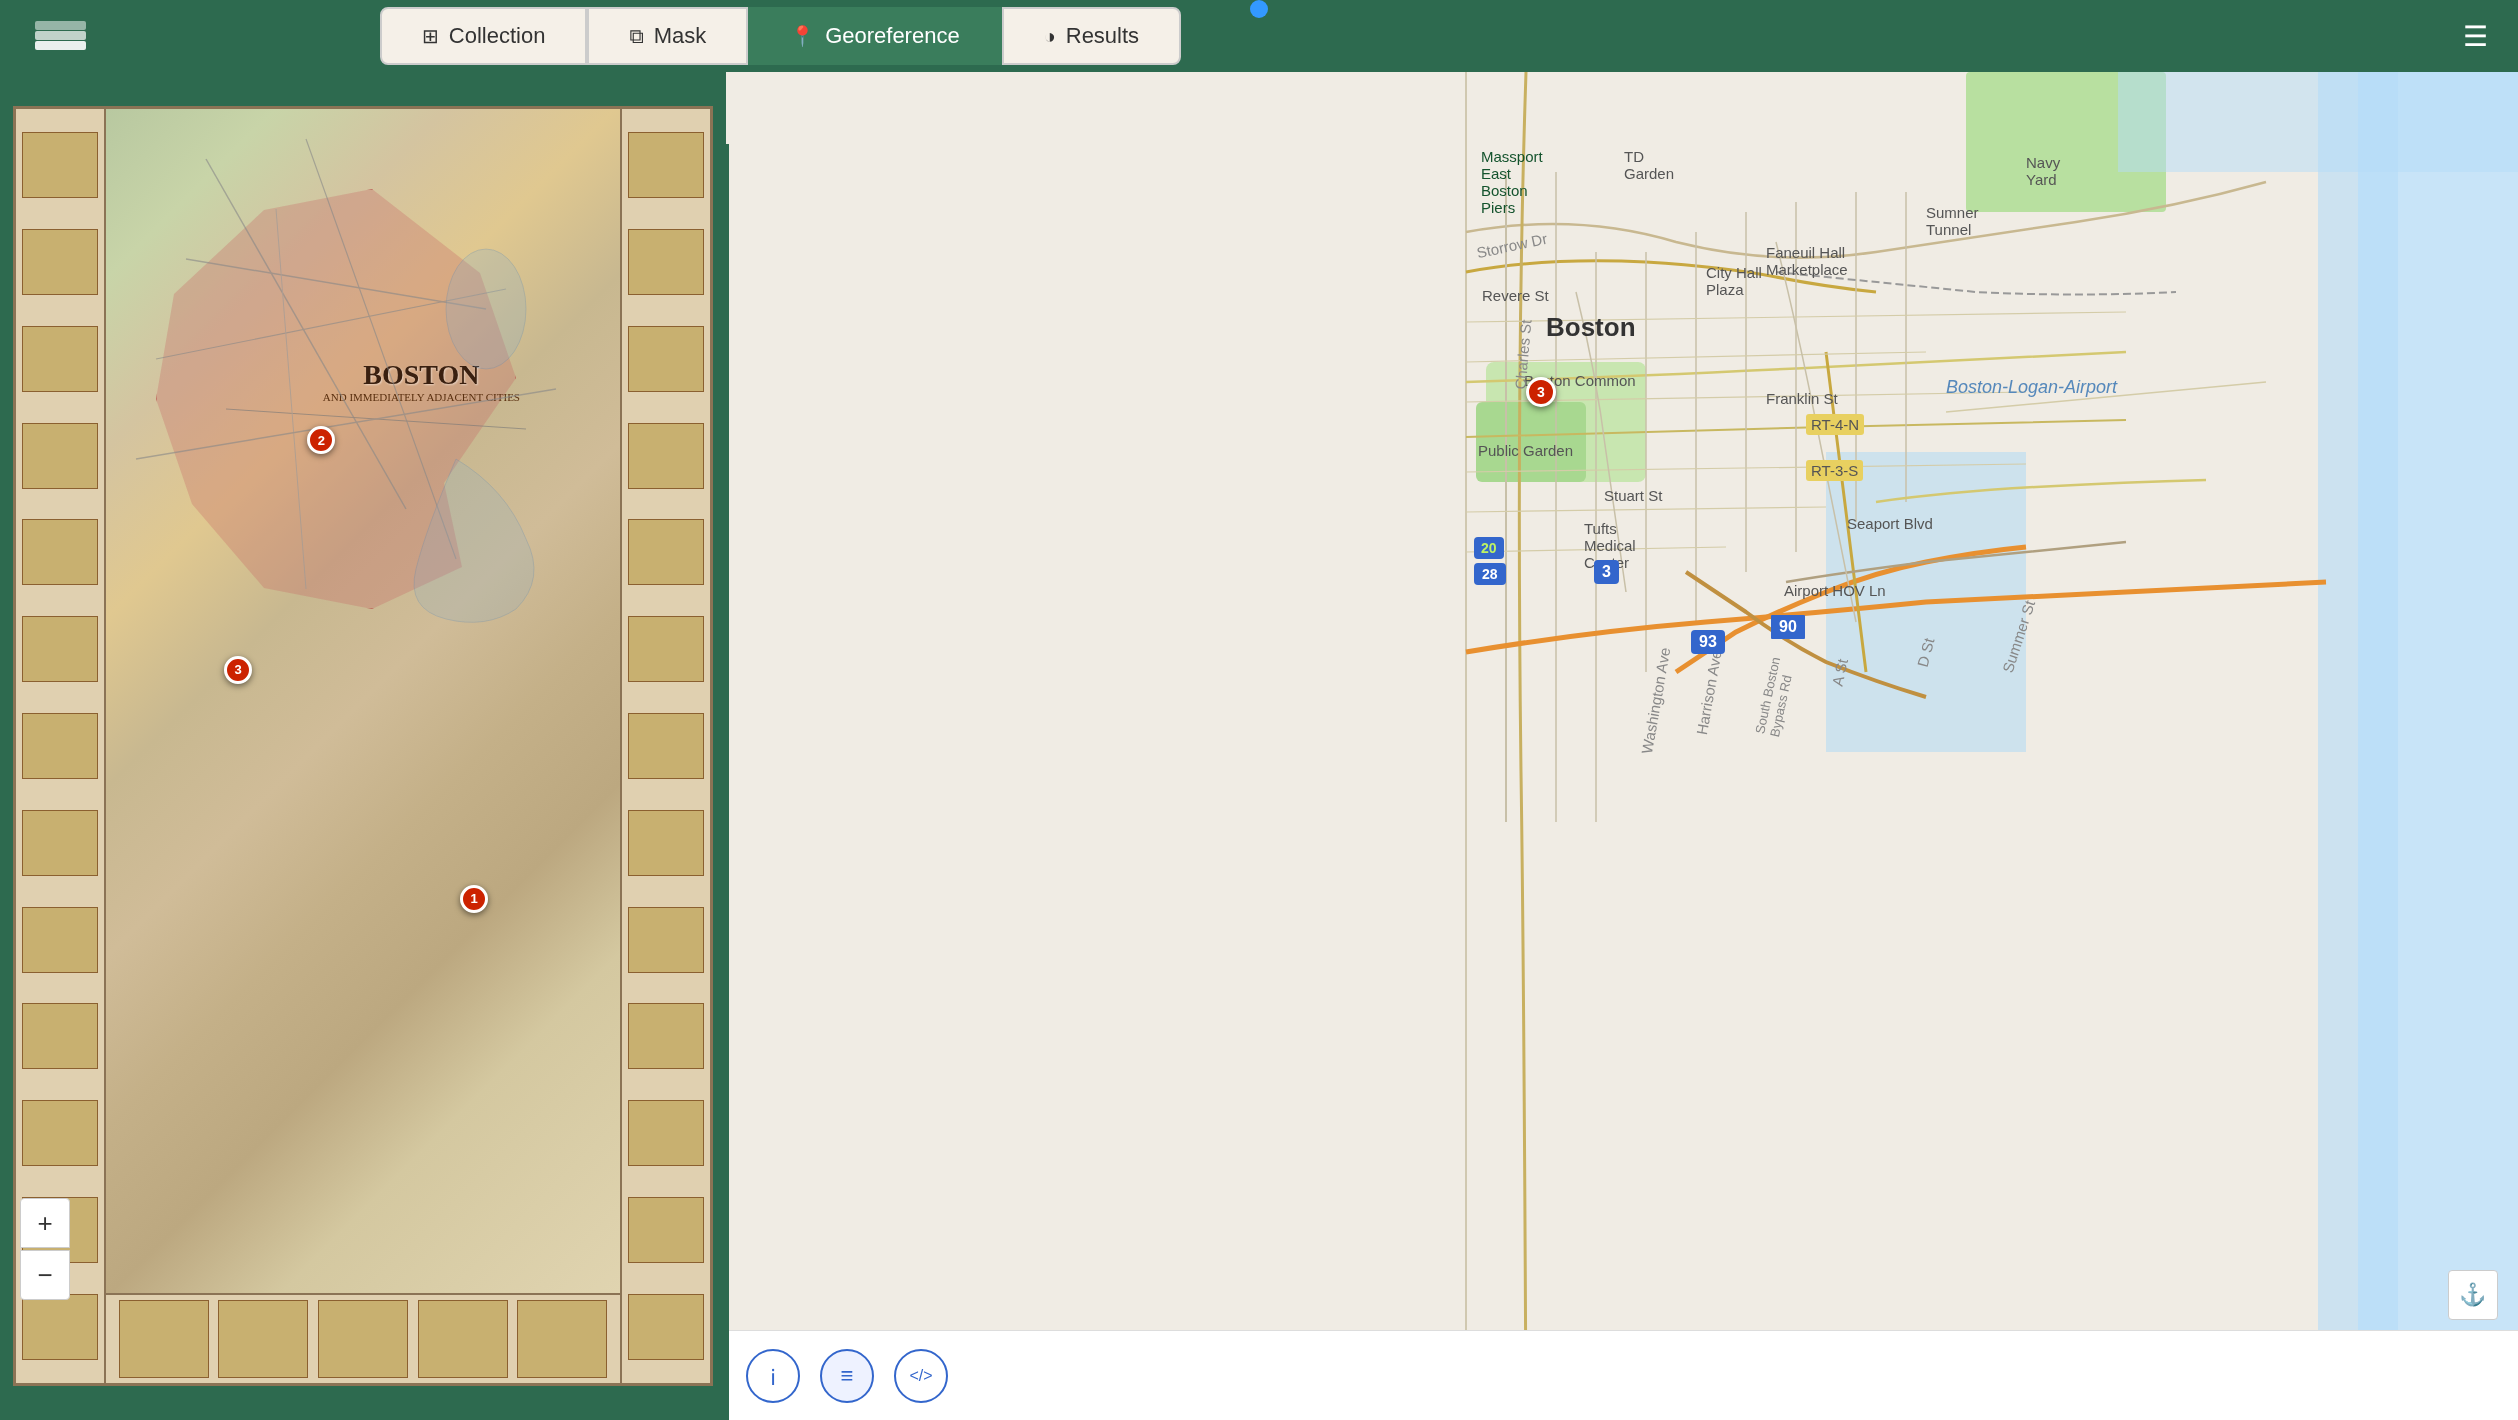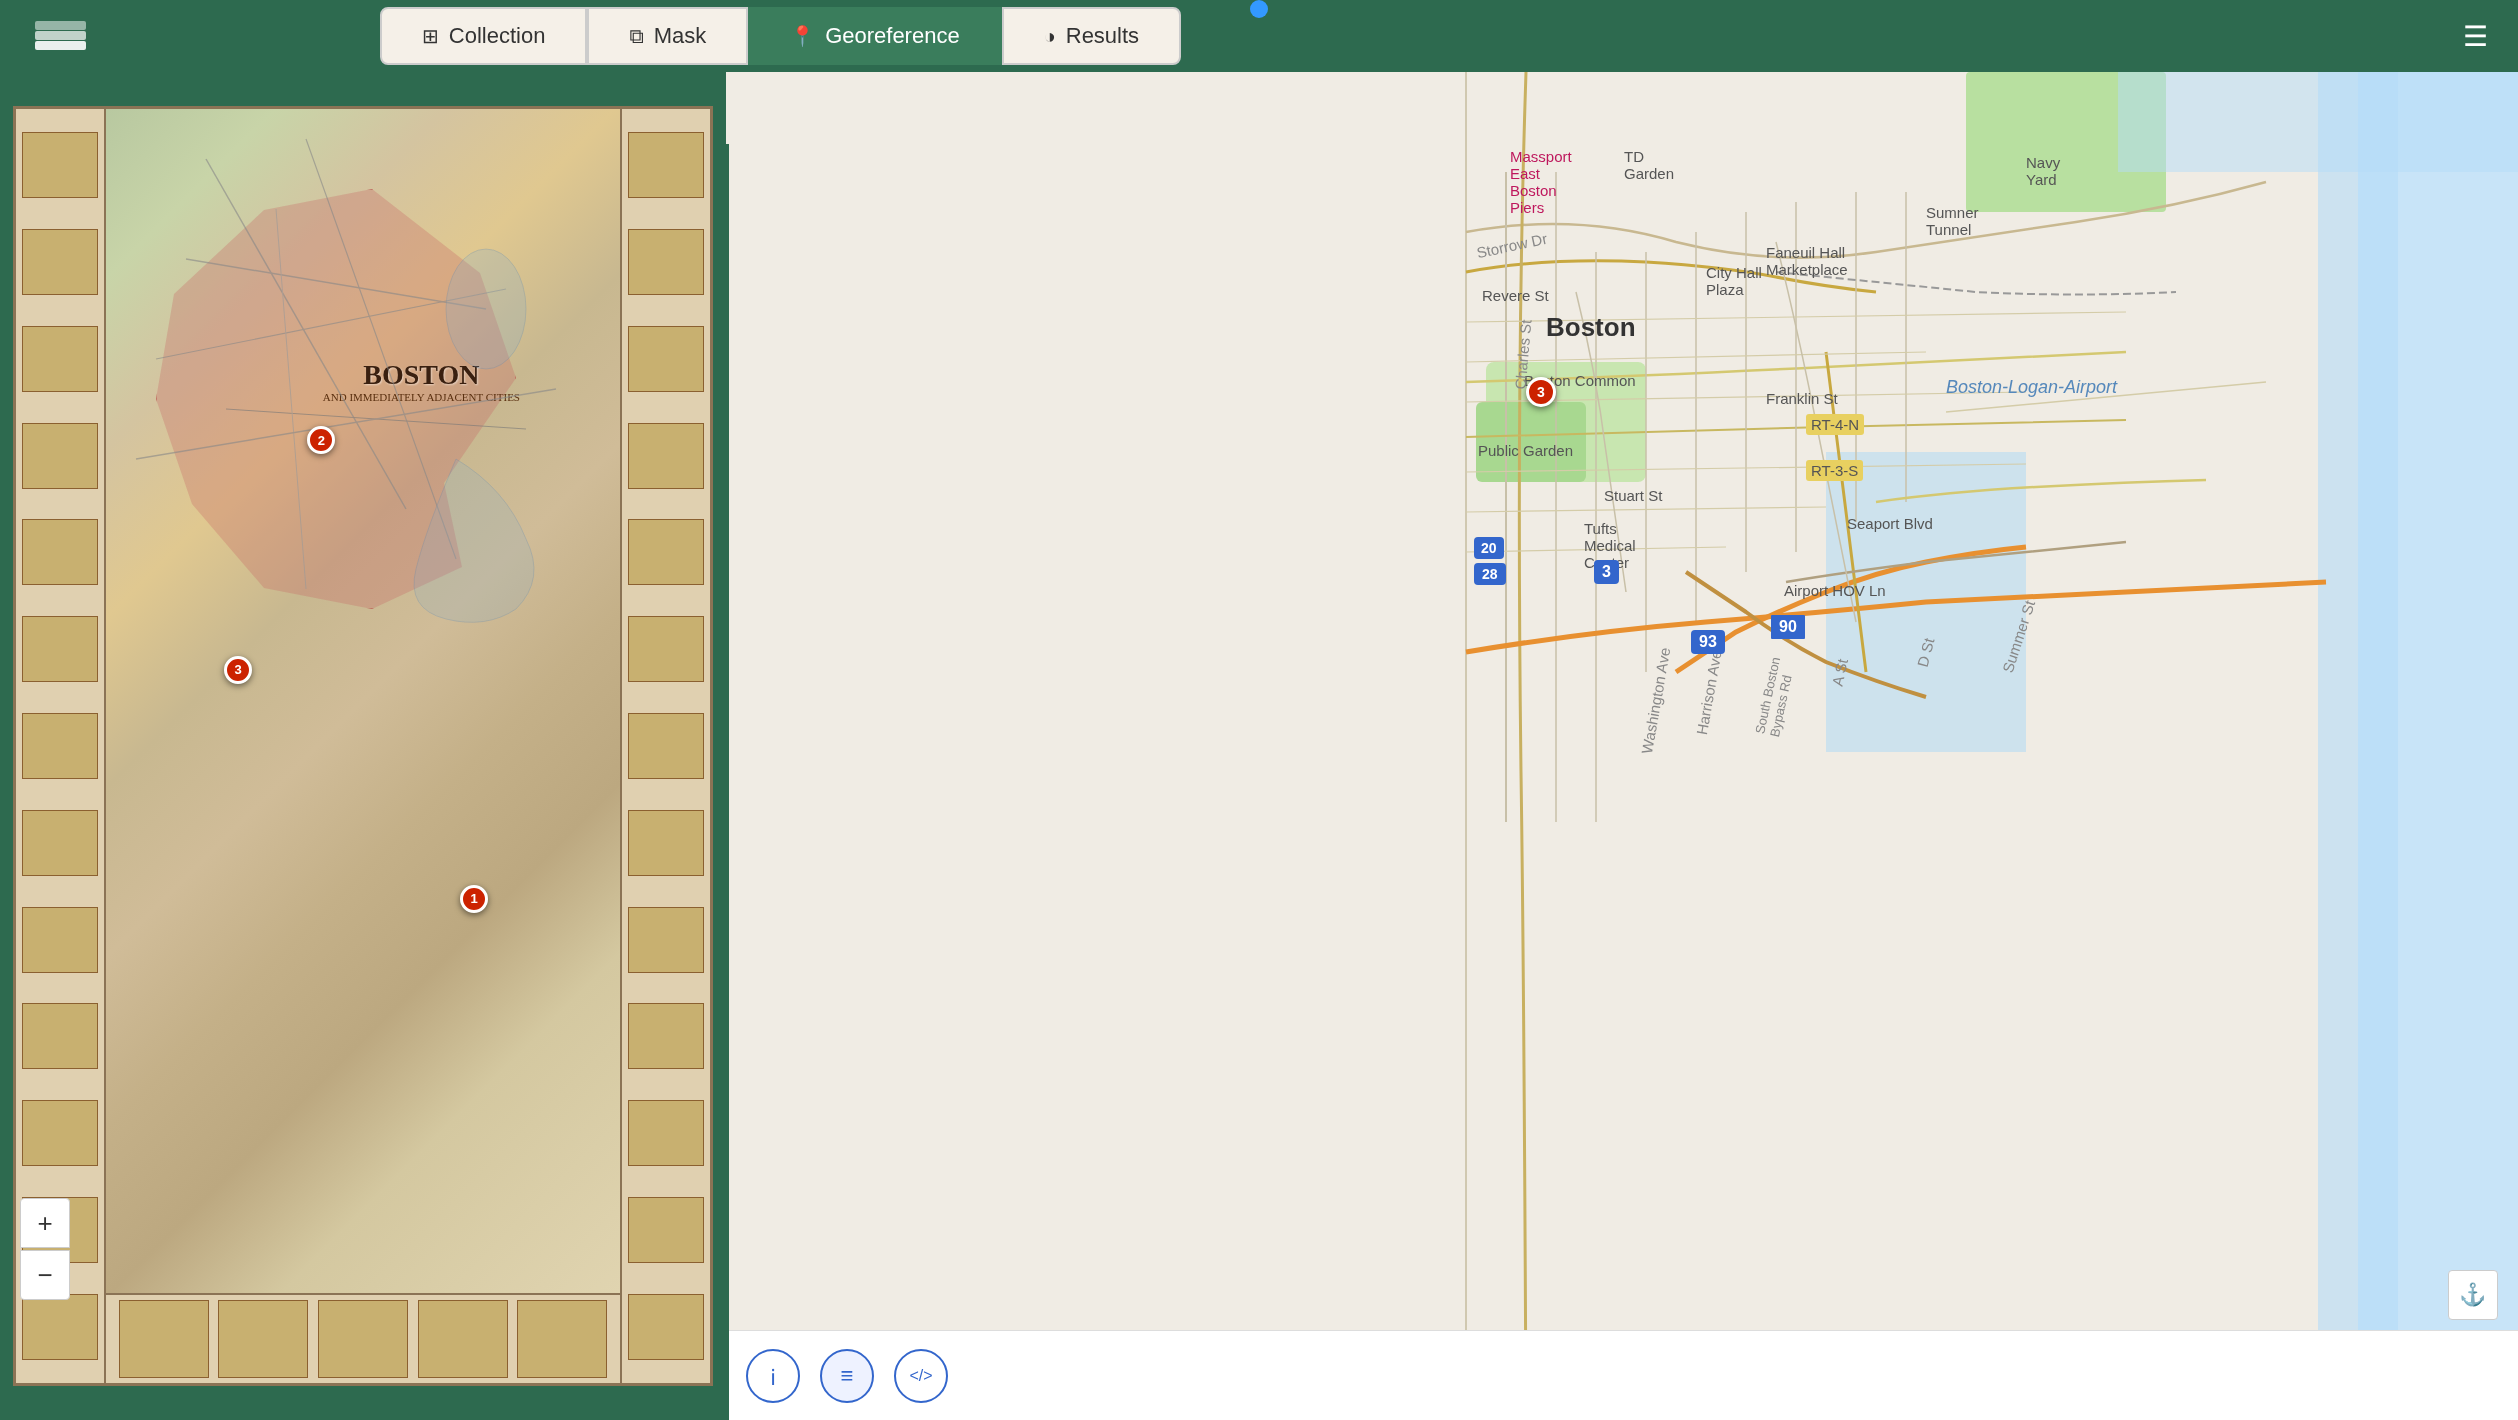--- a/index.html
+++ b/index.html
@@ -577,37 +577,37 @@
       <span class="map-label small" style="left:980px;top:192px;">City Hall<br>Plaza</span>
       <span class="map-label small" style="left:1040px;top:172px;">Faneuil Hall<br>Marketplace</span>
       <span class="map-label small" style="left:858px;top:448px;">Tufts<br>Medical<br>Center</span>
       <span class="map-label small" style="left:890px;top:76px;margin-left:8px;">TD<br>Garden</span>
       <span class="map-label small" style="left:1040px;top:318px;">Franklin St</span>
       <span class="map-label small" style="left:878px;top:415px;">Stuart St</span>
       <span class="map-label small" style="left:1058px;top:510px;">Airport HOV Ln</span>
       <span class="map-label small" style="left:1121px;top:398px;margin-top:45px;">Seaport Blvd</span>
       <span class="map-label small" style="left:1200px;top:132px;">Sumner<br>Tunnel</span>
       <span class="map-label small water" style="left:1220px;top:305px;">Boston-Logan-Airport</span>
-      <span class="map-label small" style="left:784px;top:76px;color:#be185d">Massport<br>East<br>Boston<br>Piers</span>
+      <span class="map-label small" style="left:755px;top:76px;color:#14532d">Massport<br>East<br>Boston<br>Piers</span>
       <span class="map-label small" style="left:1300px;top:82px;">Navy<br>Yard</span>
       <span class="map-label small" style="background:#e8d060;padding:2px 5px;border-radius:3px;left:1080px;top:342px;">RT-4-N</span>
       <span class="map-label small" style="background:#e8d060;padding:2px 5px;border-radius:3px;left:1080px;top:388px;">RT-3-S</span>
       <span class="map-label small" style="left:750px;top:165px;transform:rotate(-12deg);color:#888">Storrow Dr</span>
       <span class="map-label small" style="left:762px;top:274px;transform:rotate(-85deg);color:#888">Charles St</span>
       <span class="map-label small" style="left:876px;top:620px;transform:rotate(-80deg);color:#888">Washington Ave</span>
       <span class="map-label small" style="left:940px;top:612px;transform:rotate(-80deg);color:#888">Harrison Ave</span>
       <span class="map-label small" style="left:1010px;top:610px;transform:rotate(-78deg);color:#888;font-size:13px">South Boston<br>Bypass Rd</span>
       <span class="map-label small" style="left:1100px;top:592px;transform:rotate(-78deg);color:#888">A St</span>
       <span class="map-label small" style="left:1185px;top:572px;transform:rotate(-75deg);color:#888">D St</span>
       <span class="map-label small" style="left:1255px;top:556px;transform:rotate(-72deg);color:#888">Summer St</span>
 
       <div style="position:absolute;left:965px;top:558px;background:#3366cc;color:white;font-size:16px;font-weight:bold;padding:3px 8px;border-radius:4px;">93</div>
       <div style="position:absolute;left:1045px;top:543px;background:#3366cc;color:white;font-size:16px;font-weight:bold;padding:3px 8px;border-radius:1px;">90</div>
       <div style="position:absolute;left:868px;top:488px;background:#3366cc;color:white;font-size:16px;font-weight:bold;padding:3px 8px;border-radius:4px;">3</div>
-      <div style="position:absolute;left:748px;top:465px;background:#3366cc;color:#ffffff;font-size:14px;font-weight:bold;padding:3px 7px;border-radius:4px;">20</div>
+      <div style="position:absolute;left:748px;top:465px;background:#3366cc;color:#bef264;font-size:14px;font-weight:bold;padding:3px 7px;border-radius:4px;">20</div>
       <div style="position:absolute;left:748px;top:491px;background:#3366cc;color:white;font-size:14px;font-weight:bold;padding:3px 8px;border-radius:4px;">28</div>
 
       <div class="right-control-point" style="left:815px;top:320px;">
         <span>3</span>
       </div>
 
       <div style="position:absolute;bottom:100px;right:20px;width:50px;height:50px;background:white;border:1px solid #ccc;border-radius:4px;display:flex;align-items:center;justify-content:center;font-size:22px;">⚓</div>
 
     </div>
   </div>

